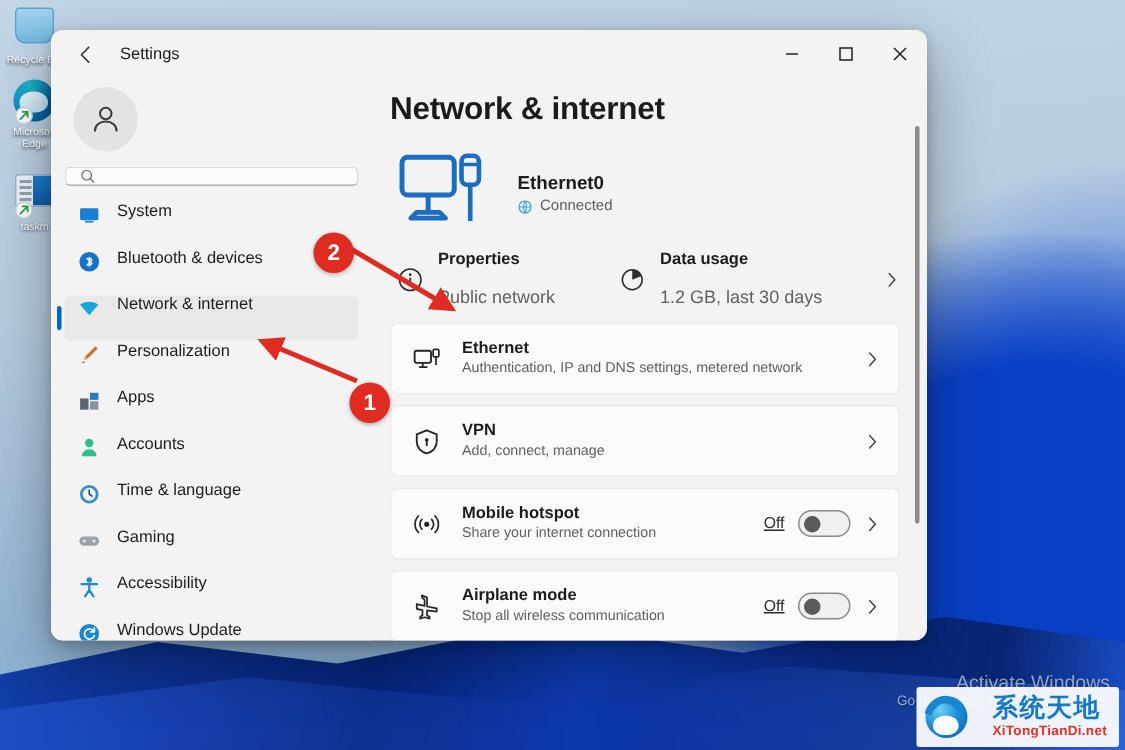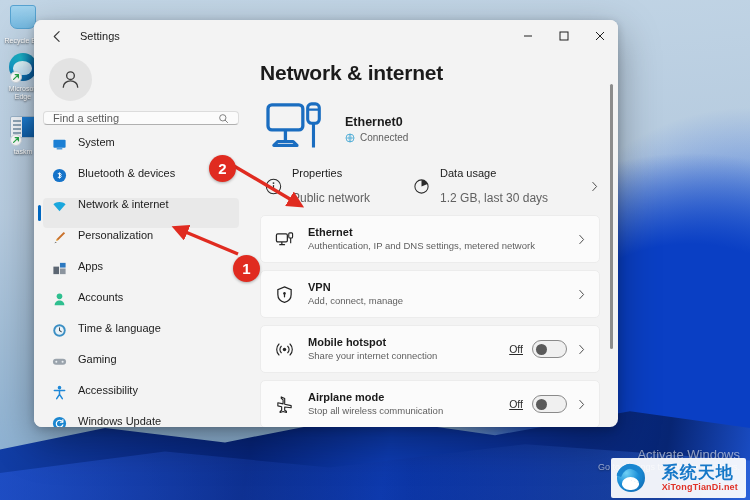--- a/index.html
+++ b/index.html
@@ -155,21 +155,21 @@
   .status-name { font-size: 12.5px; font-weight: 600; color: #1b1b1b; }
   .status-sub { display: flex; align-items: center; gap: 5px; margin-top: 3px; font-size: 10px; color: #5e5e5e; }
   .status-sub .globe { color: #2f9fd0; display: flex; }
   .status-sub .globe svg { width: 10px; height: 10px; }
 
   .quick-row { display: flex; align-items: center; margin-top: 8px; padding-left: 4px; }
   .quick-item { display: flex; align-items: center; gap: 9px; }
   .quick-item.second { margin-left: 42px; }
   .quick-ico { width: 19px; height: 19px; color: #2b2b2b; display: flex; align-items: center; justify-content: center; }
   .quick-ico svg { width: 17px; height: 17px; }
-  .quick-title { font-size: 11px; font-weight: 400; color: #1b1b1b; }
+  .quick-title { font-size: 11px; font-weight: 700; color: #1b1b1b; }
   .quick-sub { font-size: 12px; color: #616161; margin-top: 12px; }
   .quick-chevron { margin-left: auto; color: #3a3a3a; display: flex; }
   .quick-chevron svg { width: 11px; height: 11px; }
 
   .cards { margin-top: 10px; display: flex; flex-direction: column; gap: 7px; }
   .card {
     background: #fbfbfb; border: 1px solid #ececec; border-radius: 5px;
     min-height: 48px; display: flex; align-items: center; gap: 13px; padding: 9px 12px;
   }
   .card-ico { width: 22px; flex: 0 0 22px; color: #242424; display: flex; align-items: center; justify-content: center; }
@@ -318,21 +318,20 @@
       <div class="account-row">
         <div class="avatar">
           <svg viewBox="0 0 24 24">
             <circle cx="12" cy="8" r="4" stroke="currentColor" stroke-width="1.4" fill="none"></circle>
             <path d="M4.5 20c0-4 3.4-6.5 7.5-6.5s7.5 2.5 7.5 6.5" stroke="currentColor" stroke-width="1.4" fill="none" stroke-linecap="round"></path>
           </svg>
         </div>
       </div>
 
       <div class="search-box">
-        <input type="text" placeholder="Find a setting" style="">
         <span class="sicon">
           <svg viewBox="0 0 16 16">
               <circle cx="7" cy="7" r="4.6" stroke="currentColor" stroke-width="1.1" fill="none"></circle>
               <path d="M10.4 10.4 L14 14" stroke="currentColor" stroke-width="1.1" stroke-linecap="round"></path>
             </svg>
         </span>
       </div>
 
       <div class="nav">
 

